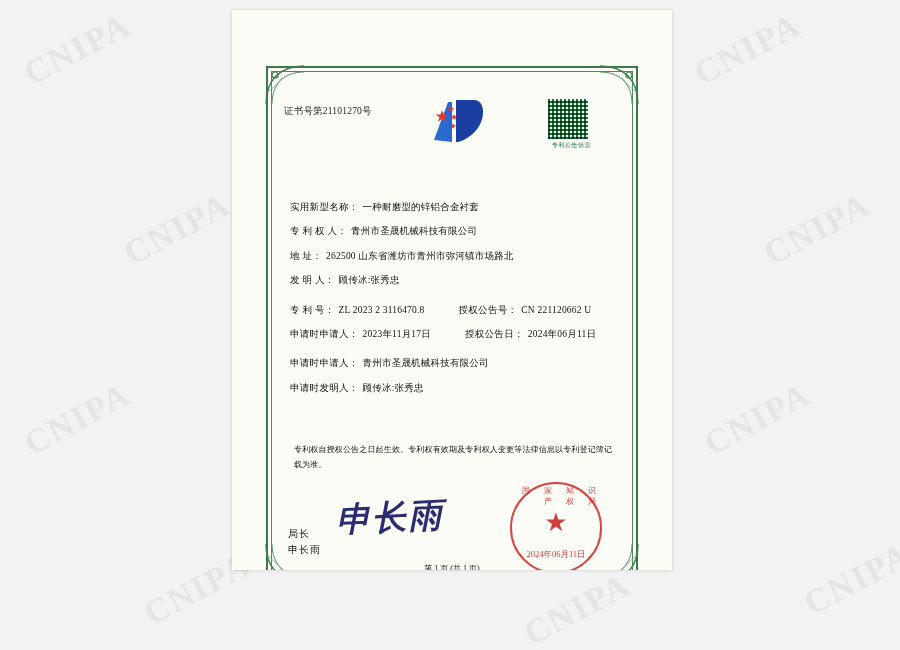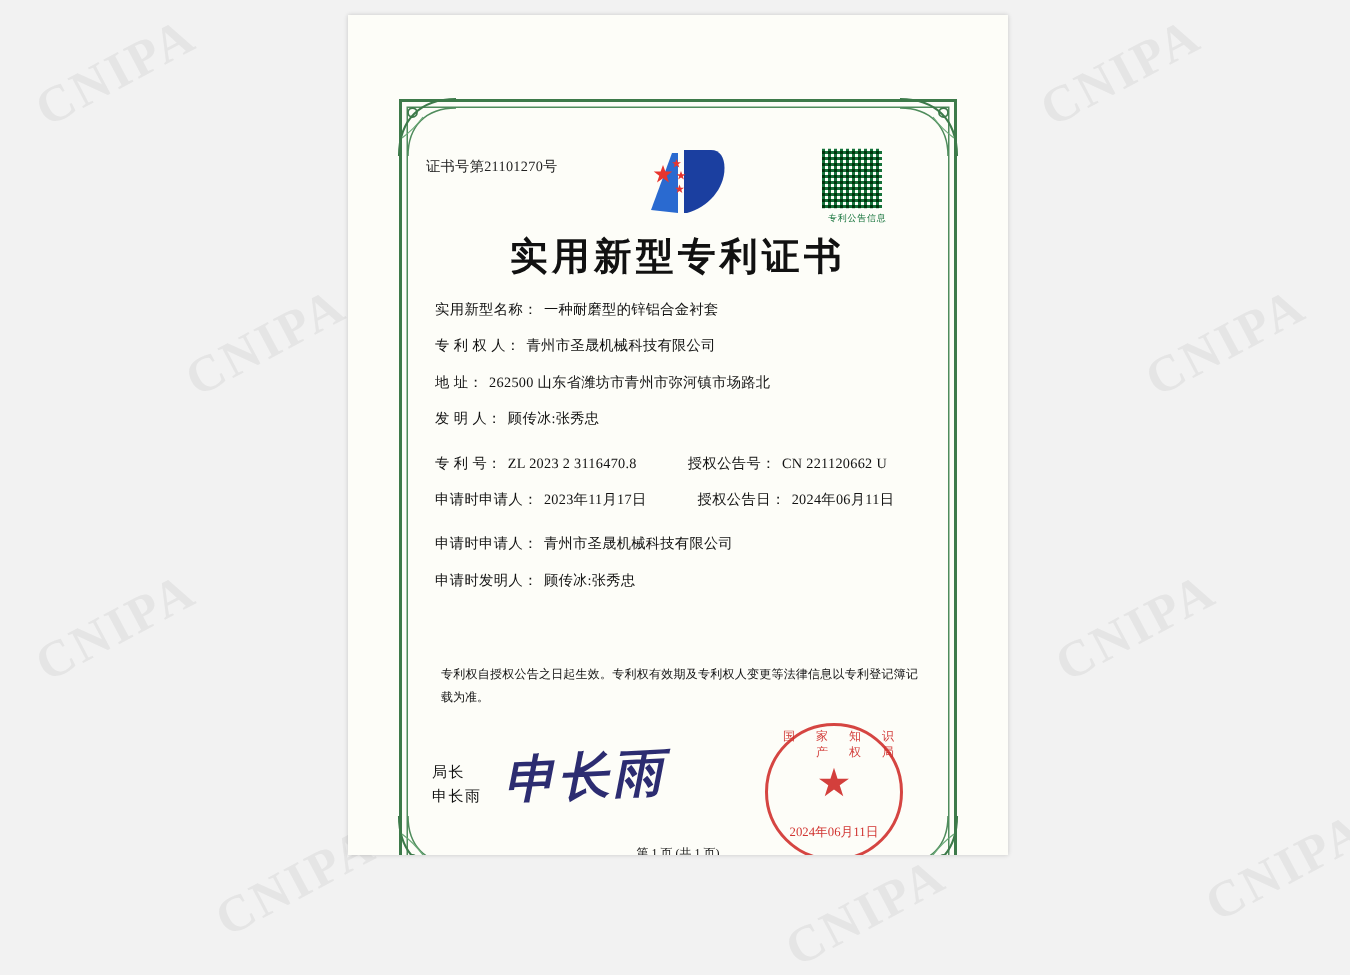--- a/index.html
+++ b/index.html
@@ -164,21 +164,21 @@
     color: #111;
     line-height: 1.9;
     text-align: justify;
   }
   .statement .l1 { display:block; text-indent: 14px; }
   .statement .l2 { display:block; }
   
   .sig-label {
     position: absolute;
     left: 56px;
-    top: 498px;
+    top: 516px;
     font-family: "Liberation Serif", serif;
     font-size: 10px;
     color: #111;
     line-height: 1.6;
     letter-spacing: 1px;
   }
   .handwriting {
     position: absolute;
     left: 104px;
     top: 485px;
@@ -323,21 +323,20 @@
           <polygon points="25,10 25.8,12.1 28,12.1 26.2,13.5 26.9,15.7 25,14.4 23.1,15.7 23.8,13.5 22,12.1 24.2,12.1"></polygon>
           <polygon points="28,18 28.8,20.1 31,20.1 29.2,21.5 29.9,23.7 28,22.4 26.1,23.7 26.8,21.5 25,20.1 27.2,20.1"></polygon>
           <polygon points="27,27 27.8,29.1 30,29.1 28.2,30.5 28.9,32.7 27,31.4 25.1,32.7 25.8,30.5 24,29.1 26.2,29.1"></polygon>
         </g>
       </svg>
     </div>
 
     <div class="qr"></div>
     <div class="qr-label">专利公告信息</div>
 
-    <div class="title">实用新型专利证书</div>
 
     <div class="fields">
 
       <div class="row">
         <span class="lbl">实用新型名称：</span>
         <span class="val">一种耐磨型的锌铝合金衬套</span>
       </div>
 
       <div class="row">
         <span class="lbl">专 利 权 人：</span>

